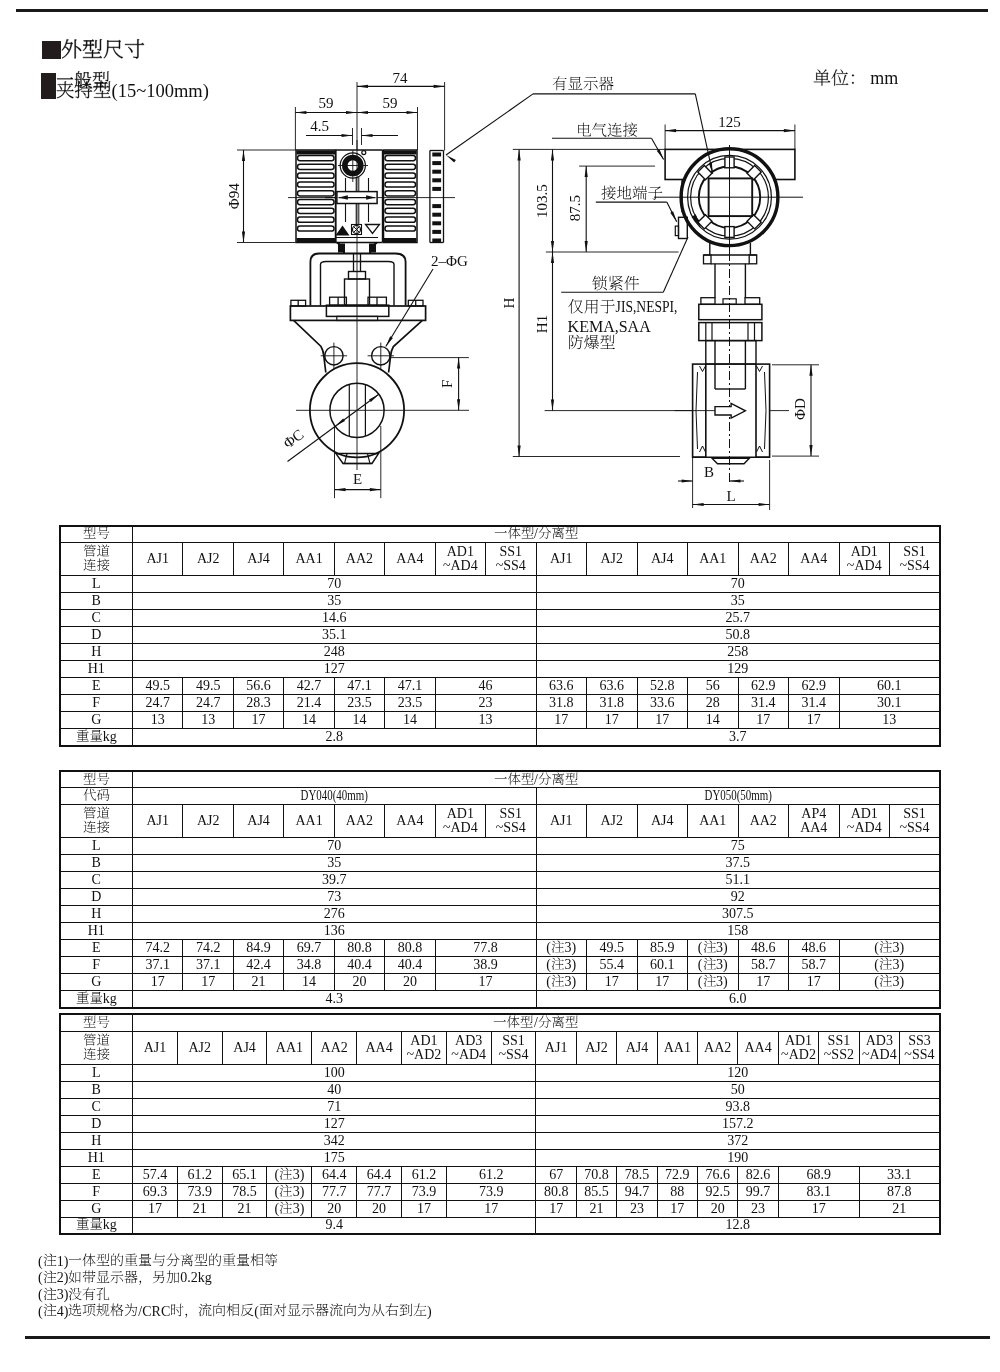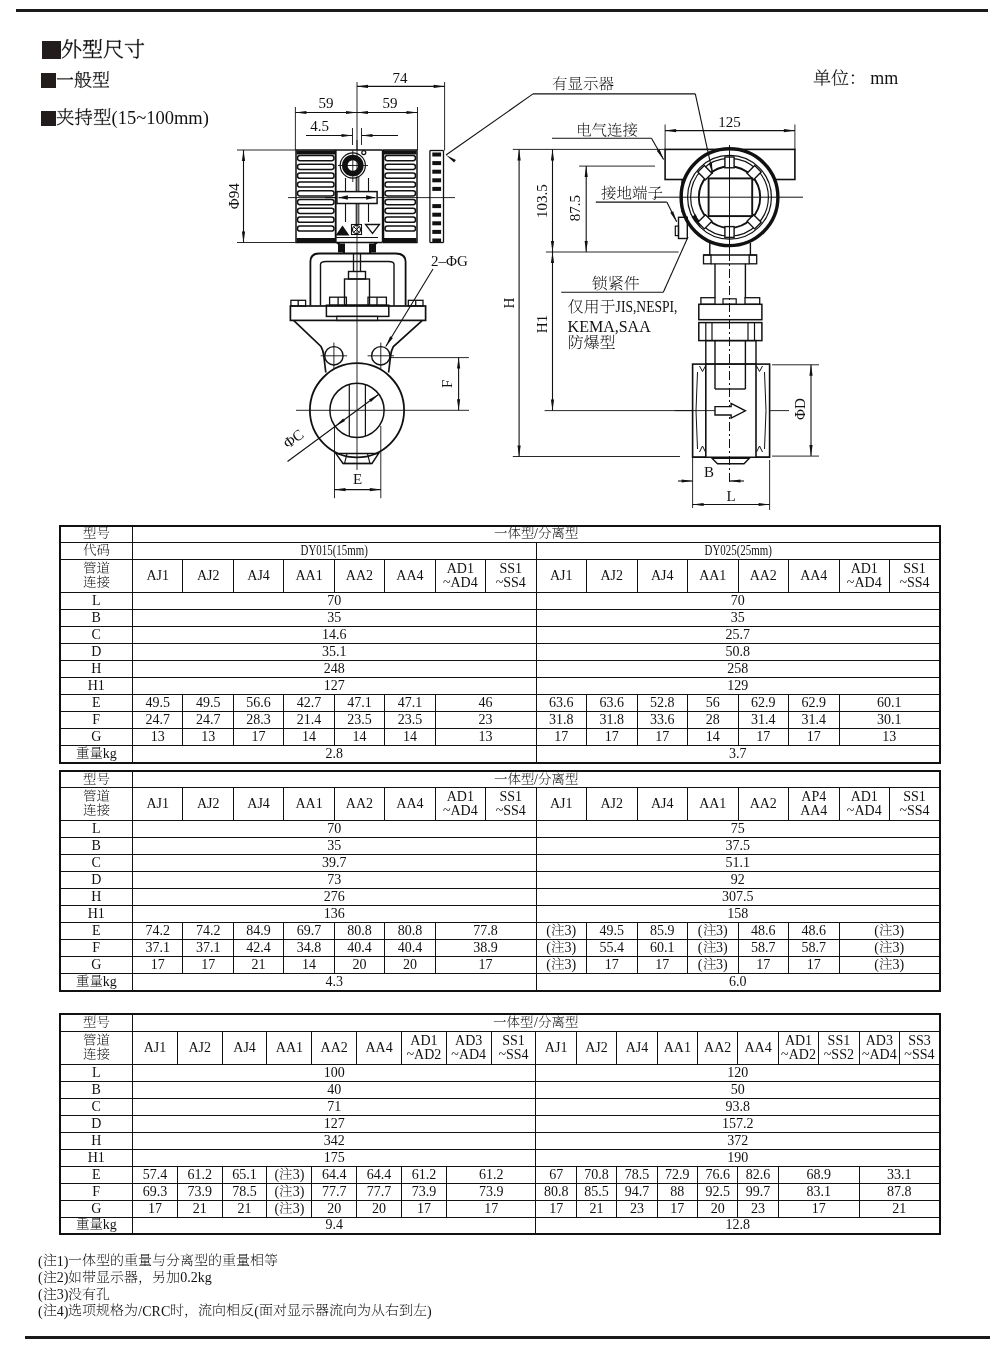--- a/index.html
+++ b/index.html
@@ -77,21 +77,21 @@
         <use href="#g22" transform="translate(0.0,16.8) scale(0.0210,-0.0210)" stroke="#111" stroke-width="24"></use>
         <use href="#g21" transform="translate(21.0,16.8) scale(0.0210,-0.0210)" stroke="#111" stroke-width="24"></use>
         <use href="#g29" transform="translate(42.0,16.8) scale(0.0210,-0.0210)" stroke="#111" stroke-width="24"></use>
         <use href="#g27" transform="translate(63.0,16.8) scale(0.0210,-0.0210)" stroke="#111" stroke-width="24"></use>
       </svg></div>
     <div class="hd" style="left:41px;top:70px;font-size:18px"><span class="sq" style="width:15px;height:15px;vertical-align:-1.5px"></span><svg class="ck" width="54.0" height="18.0" style="vertical-align:-3.60px">
         <use href="#g0" transform="translate(0.0,14.4) scale(0.0180,-0.0180)" stroke="#111" stroke-width="16"></use>
         <use href="#g54" transform="translate(18.0,14.4) scale(0.0180,-0.0180)" stroke="#111" stroke-width="16"></use>
         <use href="#g21" transform="translate(36.0,14.4) scale(0.0180,-0.0180)" stroke="#111" stroke-width="16"></use>
       </svg></div>
-    <div class="hd" style="left:41px;top:108px;font-size:18.5px"><span class="sq" style="width:15px;height:15px;vertical-align:-1.5px"></span><svg class="ck" width="55.5" height="18.5" style="vertical-align:-3.70px">
+    <div class="hd" style="left:41px;top:81px;font-size:18.5px"><span class="sq" style="width:15px;height:15px;vertical-align:-1.5px"></span><svg class="ck" width="55.5" height="18.5" style="vertical-align:-3.70px">
         <use href="#g23" transform="translate(0.0,14.8) scale(0.0185,-0.0185)" stroke="#111" stroke-width="16"></use>
         <use href="#g32" transform="translate(18.5,14.8) scale(0.0185,-0.0185)" stroke="#111" stroke-width="16"></use>
         <use href="#g21" transform="translate(37.0,14.8) scale(0.0185,-0.0185)" stroke="#111" stroke-width="16"></use>
       </svg>(15~100mm)</div>
     <div class="hd" style="left:812.6px;top:68px;font-size:18px"><svg class="ck" width="54.0" height="18.0" style="vertical-align:-3.60px">
         <use href="#g13" transform="translate(0.0,14.4) scale(0.0180,-0.0180)" stroke="#111" stroke-width="10"></use>
         <use href="#g8" transform="translate(18.0,14.4) scale(0.0180,-0.0180)" stroke="#111" stroke-width="10"></use>
         <use href="#g66" transform="translate(36.0,14.4) scale(0.0180,-0.0180)" stroke="#111" stroke-width="10"></use>
       </svg> mm</div>
     <svg style="position:absolute;left:0;top:0" width="1000" height="520" viewBox="0 0 1000 520" font-family="Liberation Serif">
@@ -438,28 +438,20 @@
           <td colspan="16"><svg class="ck" width="40.5" height="13.5" style="vertical-align:-2.70px">
               <use href="#g0" transform="translate(0.0,10.8) scale(0.0135,-0.0135)"></use>
               <use href="#g9" transform="translate(13.5,10.8) scale(0.0135,-0.0135)"></use>
               <use href="#g21" transform="translate(27.0,10.8) scale(0.0135,-0.0135)"></use>
             </svg><span class="sl">/</span><svg class="ck" width="40.5" height="13.5" style="vertical-align:-2.70px">
               <use href="#g10" transform="translate(0.0,10.8) scale(0.0135,-0.0135)"></use>
               <use href="#g49" transform="translate(13.5,10.8) scale(0.0135,-0.0135)"></use>
               <use href="#g21" transform="translate(27.0,10.8) scale(0.0135,-0.0135)"></use>
             </svg></td>
         </tr>
-        <tr class="r17">
-          <td class="lab"><svg class="ck" width="27.0" height="13.5" style="vertical-align:-2.70px">
-              <use href="#g6" transform="translate(0.0,10.8) scale(0.0135,-0.0135)"></use>
-              <use href="#g47" transform="translate(13.5,10.8) scale(0.0135,-0.0135)"></use>
-            </svg></td>
-          <td colspan="8"><span class="cx">DY015(15mm)</span></td>
-          <td colspan="8"><span class="cx">DY025(25mm)</span></td>
-        </tr>
         <tr class="r33">
           <td class="lab"><svg class="ck" width="27.0" height="13.5" style="vertical-align:-2.70px">
               <use href="#g52" transform="translate(0.0,10.8) scale(0.0135,-0.0135)"></use>
               <use href="#g58" transform="translate(13.5,10.8) scale(0.0135,-0.0135)"></use>
             </svg><br><svg class="ck" width="27.0" height="13.5" style="vertical-align:-2.70px">
               <use href="#g56" transform="translate(0.0,10.8) scale(0.0135,-0.0135)"></use>
               <use href="#g33" transform="translate(13.5,10.8) scale(0.0135,-0.0135)"></use>
             </svg></td>
           <td>AJ1</td>
           <td>AJ2</td>
@@ -597,20 +589,28 @@
             </svg></td>
           <td colspan="16"><svg class="ck" width="40.5" height="13.5" style="vertical-align:-2.70px">
               <use href="#g0" transform="translate(0.0,10.8) scale(0.0135,-0.0135)"></use>
               <use href="#g9" transform="translate(13.5,10.8) scale(0.0135,-0.0135)"></use>
               <use href="#g21" transform="translate(27.0,10.8) scale(0.0135,-0.0135)"></use>
             </svg><span class="sl">/</span><svg class="ck" width="40.5" height="13.5" style="vertical-align:-2.70px">
               <use href="#g10" transform="translate(0.0,10.8) scale(0.0135,-0.0135)"></use>
               <use href="#g49" transform="translate(13.5,10.8) scale(0.0135,-0.0135)"></use>
               <use href="#g21" transform="translate(27.0,10.8) scale(0.0135,-0.0135)"></use>
             </svg></td>
+        </tr>
+        <tr class="r17">
+          <td class="lab"><svg class="ck" width="27.0" height="13.5" style="vertical-align:-2.70px">
+              <use href="#g6" transform="translate(0.0,10.8) scale(0.0135,-0.0135)"></use>
+              <use href="#g47" transform="translate(13.5,10.8) scale(0.0135,-0.0135)"></use>
+            </svg></td>
+          <td colspan="8"><span class="cx">DY040(40mm)</span></td>
+          <td colspan="8"><span class="cx">DY050(50mm)</span></td>
         </tr>
         <tr class="r33">
           <td class="lab"><svg class="ck" width="27.0" height="13.5" style="vertical-align:-2.70px">
               <use href="#g52" transform="translate(0.0,10.8) scale(0.0135,-0.0135)"></use>
               <use href="#g58" transform="translate(13.5,10.8) scale(0.0135,-0.0135)"></use>
             </svg><br><svg class="ck" width="27.0" height="13.5" style="vertical-align:-2.70px">
               <use href="#g56" transform="translate(0.0,10.8) scale(0.0135,-0.0135)"></use>
               <use href="#g33" transform="translate(13.5,10.8) scale(0.0135,-0.0135)"></use>
             </svg></td>
           <td>AJ1</td>

